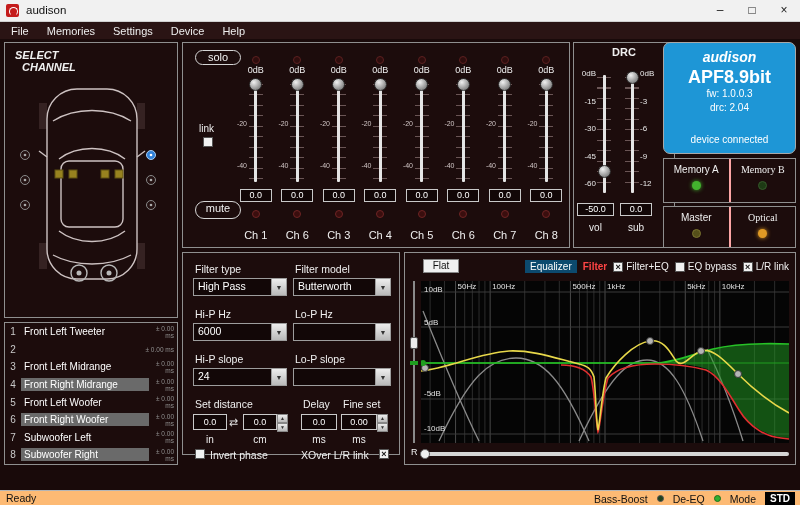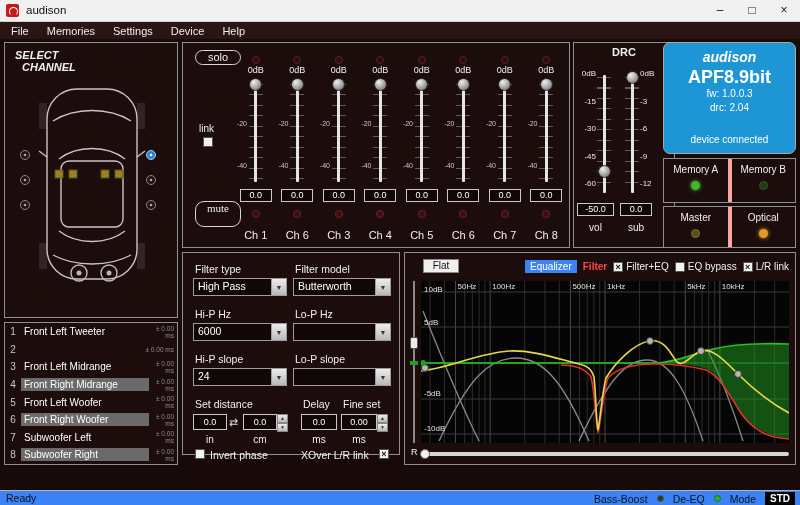--- a/index.html
+++ b/index.html
@@ -34,21 +34,21 @@
   .ch-num { width:16px; text-align:center; font-size:10px; color:#c9c9c9; }
   .ch-name { width:128px; font-size:10px; color:#fff; padding:1px 3px; white-space:nowrap; overflow:hidden; }
   .ch-name.selected { background:#2a6cc4; }
   .ch-name.shaded { background:#6a6a6a; }
   .ch-meta { flex:1; text-align:right; padding-right:3px; font-size:6.5px; color:#8f8f8f; }
 
   
   #mixer-panel { left:182px; top:42px; width:388px; height:206px; }
   .oval-btn { position:absolute; border:1px solid #d5d5d5; border-radius:9px; color:#f0f0f0; font-size:11px; text-align:center; line-height:13px; }
   #solo-btn { left:12px; top:7px; width:46px; height:15px; }
-  #mute-btn { left:12px; top:158px; width:46px; height:26px;font-family:Liberation Serif, serif; }
+  #mute-btn { left:12px; top:158px; width:46px; height:18px; }
   #link-label { position:absolute; left:16px; top:80px; font-size:10px; color:#eee; }
   .cb { width:10px; height:10px; background:#f2f2f2; border:1px solid #555; font-size:9px; line-height:8px; text-align:center; color:#111; font-weight:bold; }
   #link-cb { position:absolute; left:20px; top:94px; }
   #mixer-strips { position:absolute; left:52px; top:8px; right:2px; bottom:2px; display:flex; }
   .strip { position:relative; flex:1; height:100%; }
   .led { position:absolute; left:50%; margin-left:-4px; width:8px; height:8px; border-radius:50%; }
   .solo-led { top:5px; background:#2e0d0d; border:1px solid #5c2020; }
   .mute-led { top:159px; background:#3a0e0e; border:1px solid #6e2424; }
   .db-label { position:absolute; top:14px; left:0; right:0; text-align:center; font-size:9px; color:#f0f0f0; }
   .fader { position:absolute; left:0; right:0; top:29px; height:104px; }
@@ -80,21 +80,21 @@
   #dev-brand { position:absolute; top:6px; left:0; right:0; font-size:14px; font-weight:bold; font-style:italic; }
   #dev-model { position:absolute; top:24px; left:0; right:0; font-size:18px; font-weight:bold; }
   #dev-fw { position:absolute; top:45px; left:0; right:0; font-size:10px; }
   #dev-drc { position:absolute; top:59px; left:0; right:0; font-size:10px; }
   #dev-status { position:absolute; bottom:8px; left:0; right:0; font-size:10px; }
 
   
   #memory-panel { left:663px; top:158px; width:133px; height:45px; display:flex; }
   #io-panel { left:663px; top:206px; width:133px; height:42px; display:flex; }
   .half-cell { position:relative; flex:1; }
-  .half-cell + .half-cell { border-left:4px solid #fca5a5; }
+  .half-cell + .half-cell { border-left:2px solid #fca5a5;font-family:Liberation Serif, serif; }
   .cell-label { position:absolute; top:5px; left:0; right:0; text-align:center; font-size:10px; color:#f0f0f0; }
   .cell-led { position:absolute; left:50%; margin-left:-4.5px; top:22px; width:9px; height:9px; border-radius:50%; }
   #mem-a-led { background:#43b32e; box-shadow:0 0 4px #43b32e; }
   #mem-b-led { background:#1d3a14; border:1px solid #35592a; }
   #master-led { background:#55501a; border:1px solid #7a7430; }
   #optical-led { background:#e09a25; box-shadow:0 0 4px #e09a25; }
 
   
   #filter-panel { left:182px; top:252px; width:218px; height:203px; }
   .flabel { position:absolute; font-size:10.5px; color:#f0f0f0; }
@@ -103,39 +103,39 @@
   .inbox { position:absolute; height:16px; line-height:14px; }
   .stepper { position:absolute; width:11px; height:16px; display:flex; flex-direction:column; }
   .stepper span { flex:1; background:linear-gradient(#ededed,#b9b9b9); border:1px solid #888; font-size:5px; color:#333; text-align:center; line-height:7px; }
   .unit { position:absolute; font-size:10px; color:#eee; text-align:center; }
   #swap-icon { position:absolute; left:46px; top:163px; font-size:11px; color:#ddd; }
 
   
   #eq-panel { left:404px; top:252px; width:392px; height:213px; }
   #flat-btn { position:absolute; left:18px; top:6px; width:36px; height:14px; background:#f0f0f0; border:1px solid #888; color:#111; font-size:10px; text-align:center; line-height:12px; }
   #eq-controls { position:absolute; right:6px; top:7px; display:flex; align-items:center; gap:6px; }
-  .badge-eq { background:#3b82f6; color:#fff; font-size:10px; padding:1px 5px; }
+  .badge-eq { background:#0c4a6e; color:#fff; font-size:10px; padding:1px 5px; }
   .filter-lbl { color:#ff4545; font-size:10px; font-weight:bold; }
   .cb-label { font-size:10px; color:#f0f0f0; }
   .cb-group { display:flex; align-items:center; gap:3px; }
   #eq-vslider { position:absolute; left:4px; top:28px; width:10px; height:162px; }
   #eq-vslider .vtrack { position:absolute; left:50%; margin-left:-1px; top:0; bottom:0; width:2px; background:#8a8a8a; }
   .eq-vhandle { position:absolute; left:50%; margin-left:-4px; top:56px; width:8px; height:12px; background:#ececec; border:1px solid #555; border-radius:2px; }
   .eq-vmark { position:absolute; left:50%; margin-left:-4px; top:80px; width:8px; height:4px; background:#1f9e1f; }
   #eq-graph { position:absolute; left:16px; top:28px; width:368px; height:162px; background:#050505; }
   #eq-graph svg { position:absolute; left:0; top:0; }
   .freq-label { position:absolute; top:1px; font-size:8px; color:#e0e0e0; }
   .db-scale-label { position:absolute; left:3px; font-size:8px; color:#e0e0e0; }
   #eq-r-label { position:absolute; left:6px; top:194px; font-size:9px; color:#f0f0f0; }
   #eq-hscroll { position:absolute; left:16px; top:196px; width:368px; height:10px; }
   #eq-hscroll .bar { position:absolute; left:5px; right:0; top:3px; height:4px; background:#d6d6d6; border-radius:2px; }
   #eq-hscroll .hknob { position:absolute; left:-1px; top:0; width:10px; height:10px; border-radius:50%; background:#f0f0f0; border:1px solid #666; }
 
   
-  #statusbar { position:absolute; left:0; top:490px; width:800px; height:15px; background:#3b82f6; border-top:1px solid #b5b5b5; }
+  #statusbar { position:absolute; left:0; top:490px; width:800px; height:15px; background:#fdba74; border-top:1px solid #b5b5b5; }
   #status-ready { position:absolute; left:6px; top:1px; font-size:10.5px; color:#111; }
   #status-right { position:absolute; right:5px; top:0; height:15px; display:flex; align-items:center; gap:9px; }
   #status-right .slabel { font-size:10.5px; color:#111; }
   .sled { width:7px; height:7px; border-radius:50%; }
   #bass-led { background:#20421c; border:1px solid #555; }
   #deeq-led { background:#2fae2f; border:1px solid #1c6e1c; }
   #mode-box { background:#000; color:#fff; font-size:10px; font-weight:bold; padding:0 5px; height:13px; line-height:13px; }
 </style>
 </head>
 <body>

